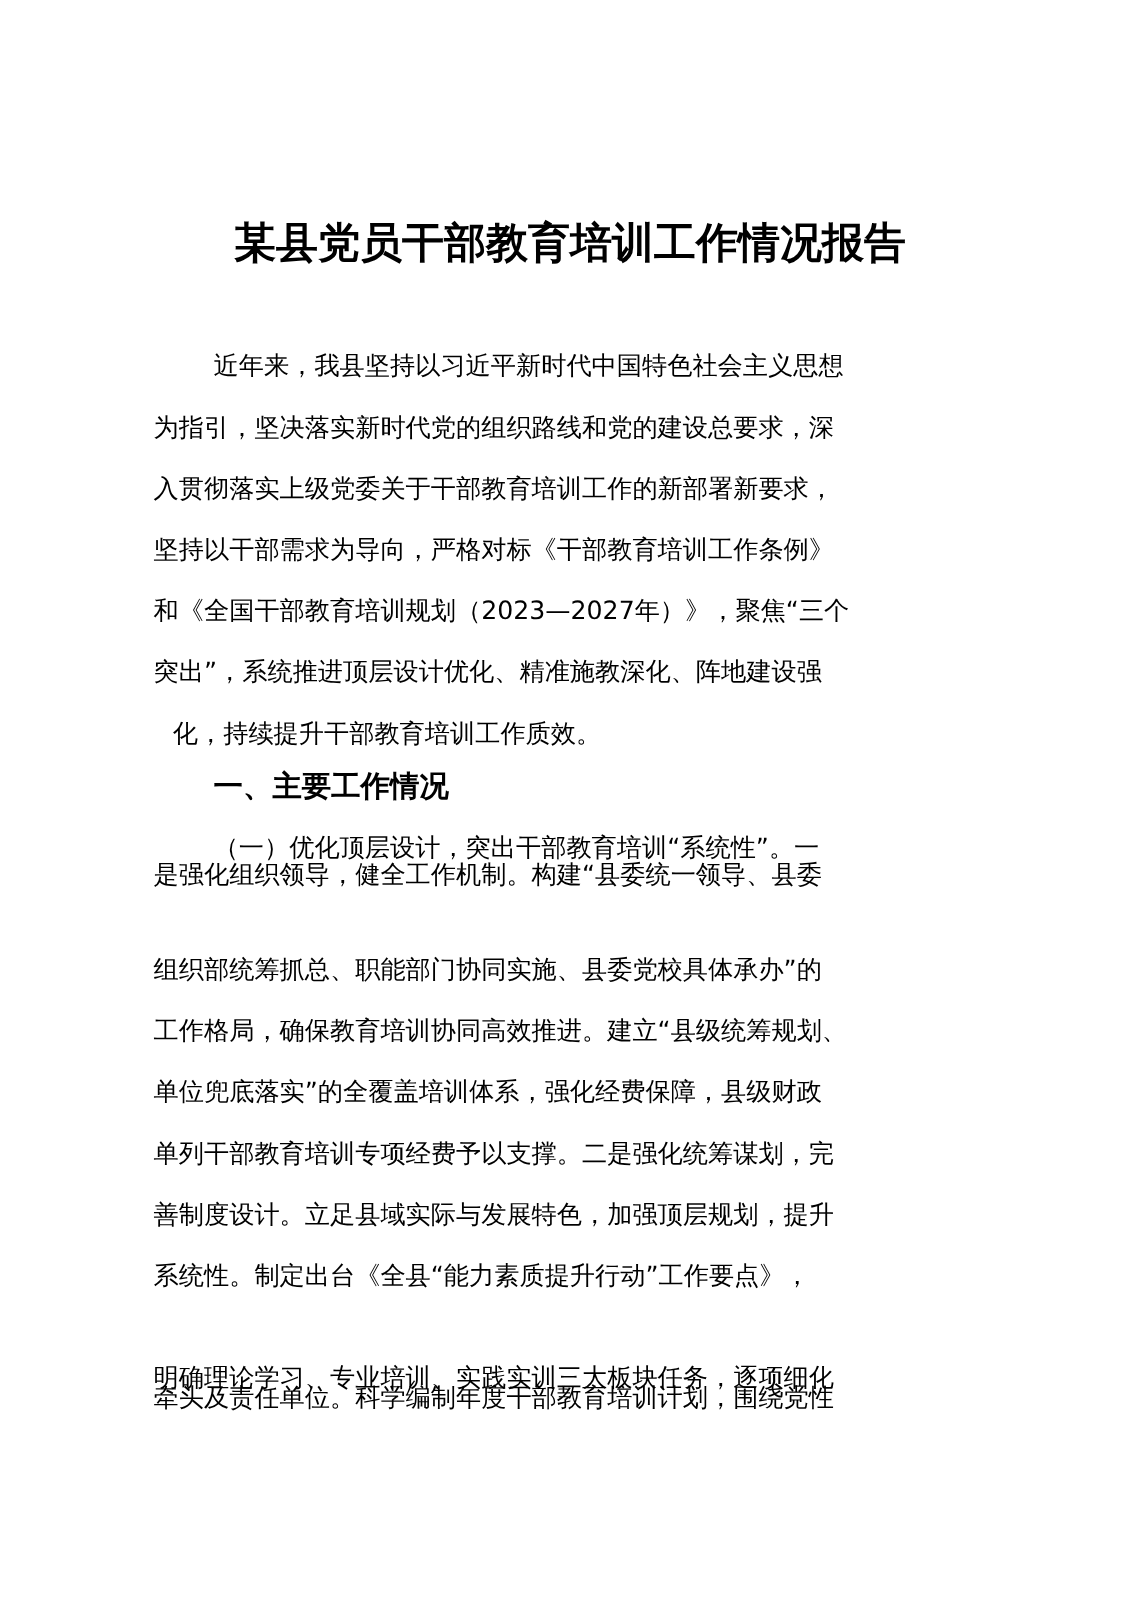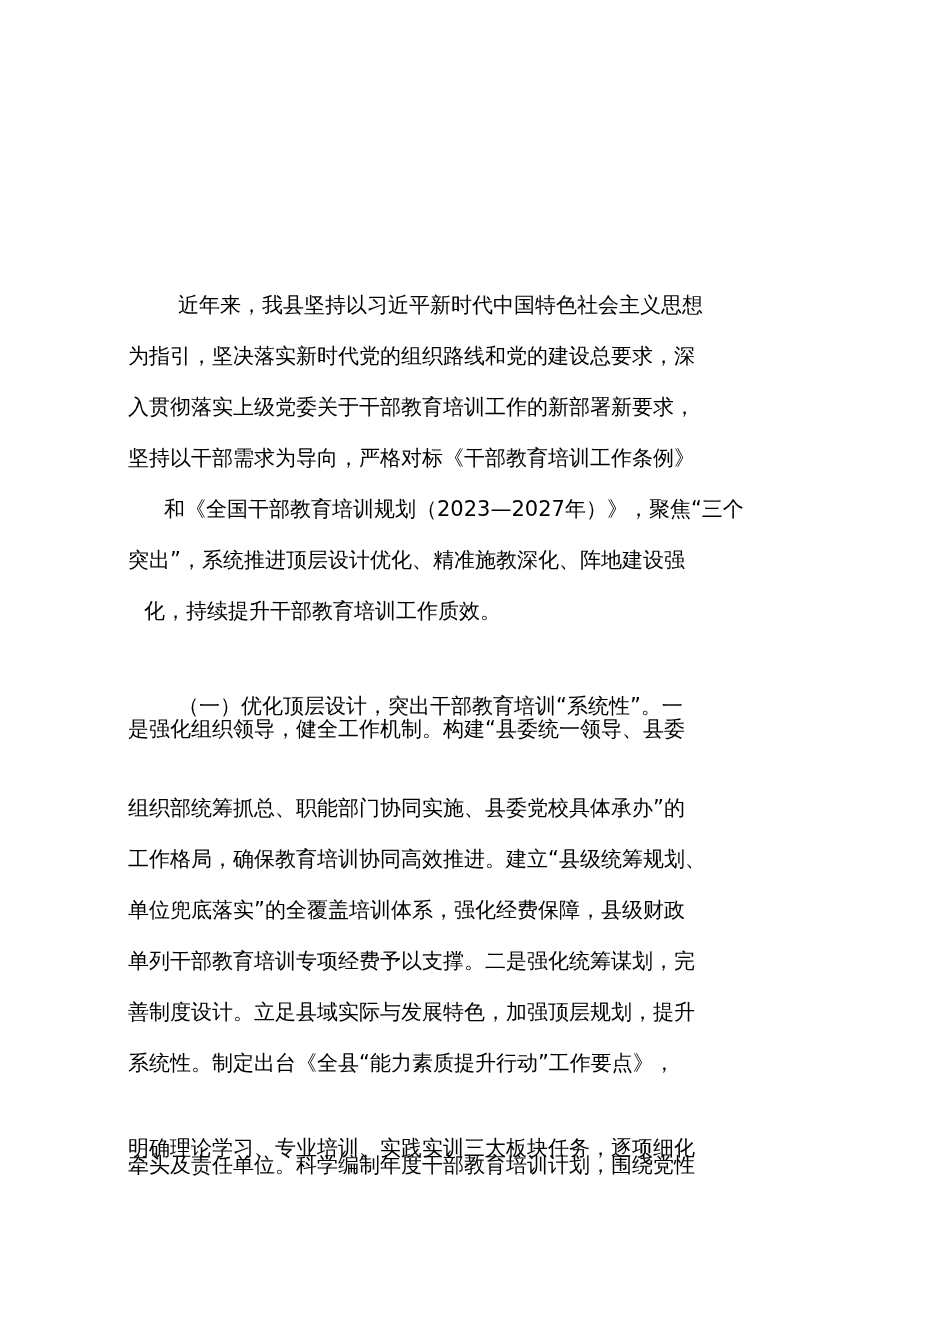--- a/index.html
+++ b/index.html
@@ -67,31 +67,33 @@
     .line.sub-indent {
       left: 178px;
       width: 652px;
     }
   </style>
 </head>
 <body>
 
 <div class="page">
 
+  <h1 class="title">某县党员干部教育培训工作情况报告</h1>
 
   <div>
     <div class="line indent" style="top: 288px; letter-spacing: 0px; text-align-last: left; text-align: left;">近年来，我县坚持以习近平新时代中国特色社会主义思想</div>
     <div class="line" style="top: 339px; letter-spacing: 0px; text-align-last: left; text-align: left;">为指引，坚决落实新时代党的组织路线和党的建设总要求，深</div>
     <div class="line" style="top: 390px; letter-spacing: 0px; text-align-last: left; text-align: center;">入贯彻落实上级党委关于干部教育培训工作的新部署新要求，</div>
     <div class="line" style="top: 441px; letter-spacing: 0px; text-align-last: left; text-align: left;">坚持以干部需求为导向，严格对标《干部教育培训工作条例》</div>
-    <div class="line" style="top: 492px; letter-spacing: 0px; text-align-last: left; text-align: center; margin-left: 36px;">和《全国干部教育培训规划（2023—2027年）》，聚焦“三个</div>
+    <div class="line" style="top: 492px; letter-spacing: 0px; text-align-last: left; text-align: center;">和《全国干部教育培训规划（2023—2027年）》，聚焦“三个</div>
     <div class="line" style="top: 543px; letter-spacing: 0px; text-align-last: left; text-align: left;">突出”，系统推进顶层设计优化、精准施教深化、阵地建设强</div>
     <div class="line last" style="top: 594px; letter-spacing: 0px; margin-left: 16px;">化，持续提升干部教育培训工作质效。</div>
   </div>
 
+  <div class="heading1" style="top:638px;">一、主要工作情况</div>
 
   <div>
     <div class="line sub-indent" style="top: 689px; letter-spacing: 0px; text-align-last: left; text-align: right;">（一）优化顶层设计，突出干部教育培训“系统性”。一</div>
     <div class="line" style="top: 712px; letter-spacing: 0px; text-align-last: left; text-align: left;">是强化组织领导，健全工作机制。构建“县委统一领导、县委</div>
     <div class="line" style="top: 791px; letter-spacing: 0px; text-align-last: left; text-align: left;">组织部统筹抓总、职能部门协同实施、县委党校具体承办”的</div>
     <div class="line" style="top: 842px; letter-spacing: 0px; text-align-last: left; text-align: left;">工作格局，确保教育培训协同高效推进。建立“县级统筹规划、</div>
     <div class="line" style="top: 893px; letter-spacing: 0px; text-align-last: left; text-align: left;">单位兜底落实”的全覆盖培训体系，强化经费保障，县级财政</div>
     <div class="line" style="top: 944px; letter-spacing: 0px; text-align-last: left; text-align: left;">单列干部教育培训专项经费予以支撑。二是强化统筹谋划，完</div>
     <div class="line" style="top: 995px; letter-spacing: 0px; text-align-last: left; text-align: left;">善制度设计。立足县域实际与发展特色，加强顶层规划，提升</div>
     <div class="line" style="top: 1046px; letter-spacing: 0px; text-align-last: left; text-align: left;">系统性。制定出台《全县“能力素质提升行动”工作要点》，</div>

